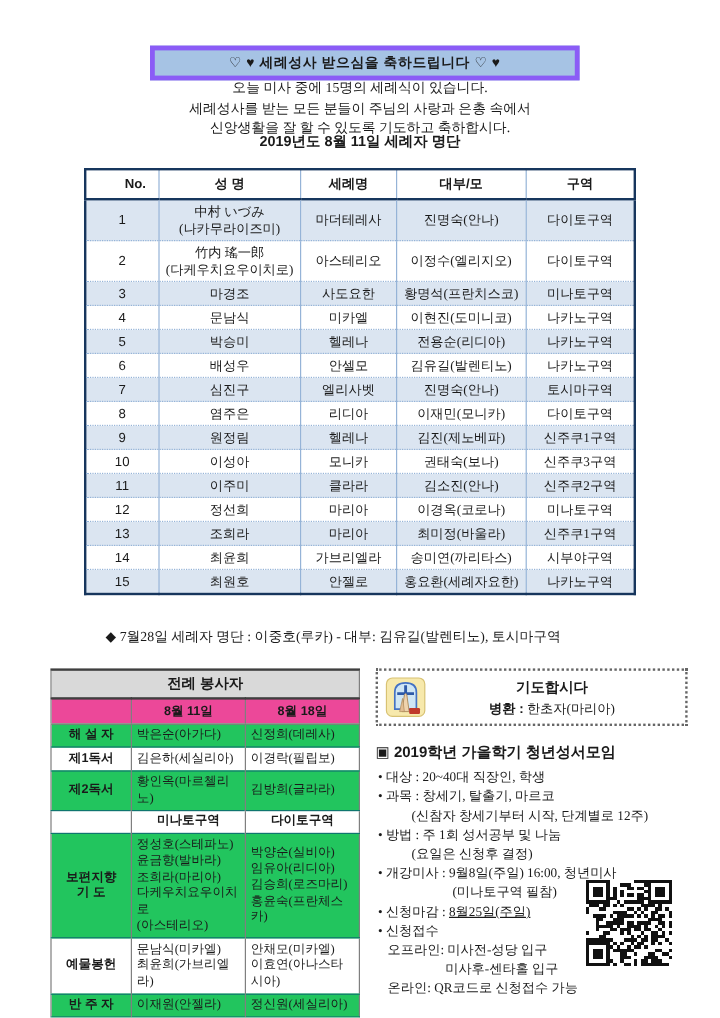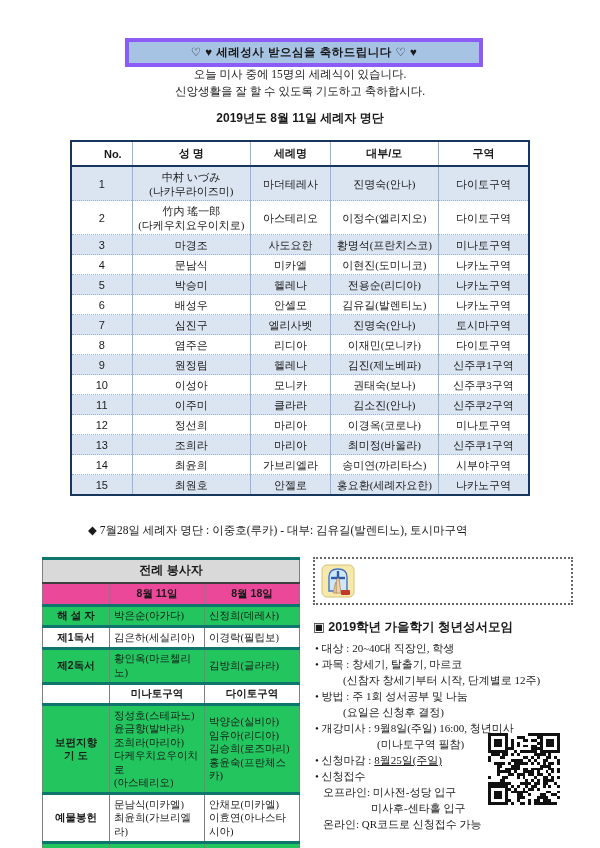--- a/index.html
+++ b/index.html
@@ -42,21 +42,21 @@
   .stable-wrap{position:absolute;left:42px;top:557px;width:258px;}
   table.stable{border-collapse:collapse;width:258px;border:1px solid #7f7f7f;
           border-top:2px solid #3f3f3f;border-bottom:2px solid #3f3f3f;}
   table.stable .t-title{background:#d9d9d9;font-family:"Liberation Sans","DejaVu Sans",sans-serif;
           font-weight:bold;font-size:12px;text-align:center;padding:4px 0;
           border-bottom:2px solid #3f3f3f;}
   table.stable th{font-family:"Liberation Sans","DejaVu Sans",sans-serif;font-weight:bold;
           font-size:10.5px;padding:3px 0;border-left:1px solid #7f7f7f;background:#ec4899;
           border-bottom:1px solid #7f7f7f;}
   table.stable td{font-size:10.5px;padding:2.5px 4px;border-left:1px solid #7f7f7f;
-          border-top:3px solid #0f766e;line-height:13.5px;vertical-align:middle;}
+          border-top:1px solid #0f766e;line-height:13.5px;vertical-align:middle;}
   table.stable td:first-child,table.stable th:first-child{border-left:none;}
   table.stable td.lbl{font-family:"Liberation Sans","DejaVu Sans",sans-serif;font-weight:bold;
           text-align:center;width:64px;white-space:pre-line;}
   table.stable td.val{width:95px;white-space:pre-line;}
   table.stable tr.shade td{background:#22c55e;}
   table.stable tr.boldrow td.val{font-family:"Liberation Sans","DejaVu Sans",sans-serif;
           font-weight:bold;text-align:center;}
 
   
   .rightcol{position:absolute;left:313px;top:557px;width:260px;}
@@ -85,20 +85,21 @@
 <body>
 
 <div class="page">
 
   <div class="banner">
     <span>♡ ♥  세례성사 받으심을 축하드립니다  ♡ ♥</span>
   </div>
 
   <div class="intro">
     <div>오늘 미사 중에 15명의 세례식이 있습니다.</div>
+    <div>세례성사를 받는 모든 분들이 주님의 사랑과 은총 속에서</div>
     <div>신앙생활을 잘 할 수 있도록 기도하고 축하합시다.</div>
   </div>
 
   <div class="btitle">2019년도 8월 11일 세례자 명단</div>
 
   <div class="btable-wrap">
     <table class="btable">
       <thead>
         <tr>
           <th class="c-no">No.</th>
@@ -294,20 +295,27 @@
     <div class="praybox">
       <svg class="prayicon" viewBox="0 0 34 34">
         <rect x="1" y="1" width="32" height="32" rx="5" fill="#f7e9ac" stroke="#d8c273"></rect>
         <path d="M8 27 V13 Q8 5 17 5 Q26 5 26 13 V27 Z" fill="#cfe6f5" stroke="#4472c4" stroke-width="1.4"></path>
         <line x1="17" y1="7" x2="17" y2="26" stroke="#2e5aa8" stroke-width="2.4"></line>
         <line x1="10" y1="14" x2="24" y2="14" stroke="#2e5aa8" stroke-width="2.4"></line>
         <path d="M14 29 L16 15 Q17 13 18 15 L20 29 Z" fill="#efd3ad" stroke="#b08d5e" stroke-width="0.8"></path>
         <path d="M12 29 L14.5 18 L16 29 Z" fill="#e2bd92" stroke="#b08d5e" stroke-width="0.6"></path>
         <rect x="20" y="26" width="9" height="5" rx="1" fill="#c0392b"></rect>
       </svg>
+      <div class="praytext">
+        <div class="praytitle">기도합시다</div>
+        <div class="prayline">
+          <span class="plbl">병환 :</span>
+          <span>한초자(마리아)</span>
+        </div>
+      </div>
     </div>
 
     <div class="ytitle">▣ 2019학년 가을학기 청년성서모임</div>
     <div class="ylines" id="youth-lines">
         <div class="yline ind-0"><span>• 대상 : 20~40대 직장인, 학생</span><span class="und"></span></div>
         <div class="yline ind-0"><span>• 과목 : 창세기, 탈출기, 마르코</span><span class="und"></span></div>
         <div class="yline ind-2"><span>(신참자 창세기부터 시작, 단계별로 12주)</span><span class="und"></span></div>
         <div class="yline ind-0"><span>• 방법 : 주 1회 성서공부 및 나눔</span><span class="und"></span></div>
         <div class="yline ind-2"><span>(요일은 신청후 결정)</span><span class="und"></span></div>
         <div class="yline ind-0"><span>• 개강미사 : 9월8일(주일) 16:00, 청년미사</span><span class="und"></span></div>

